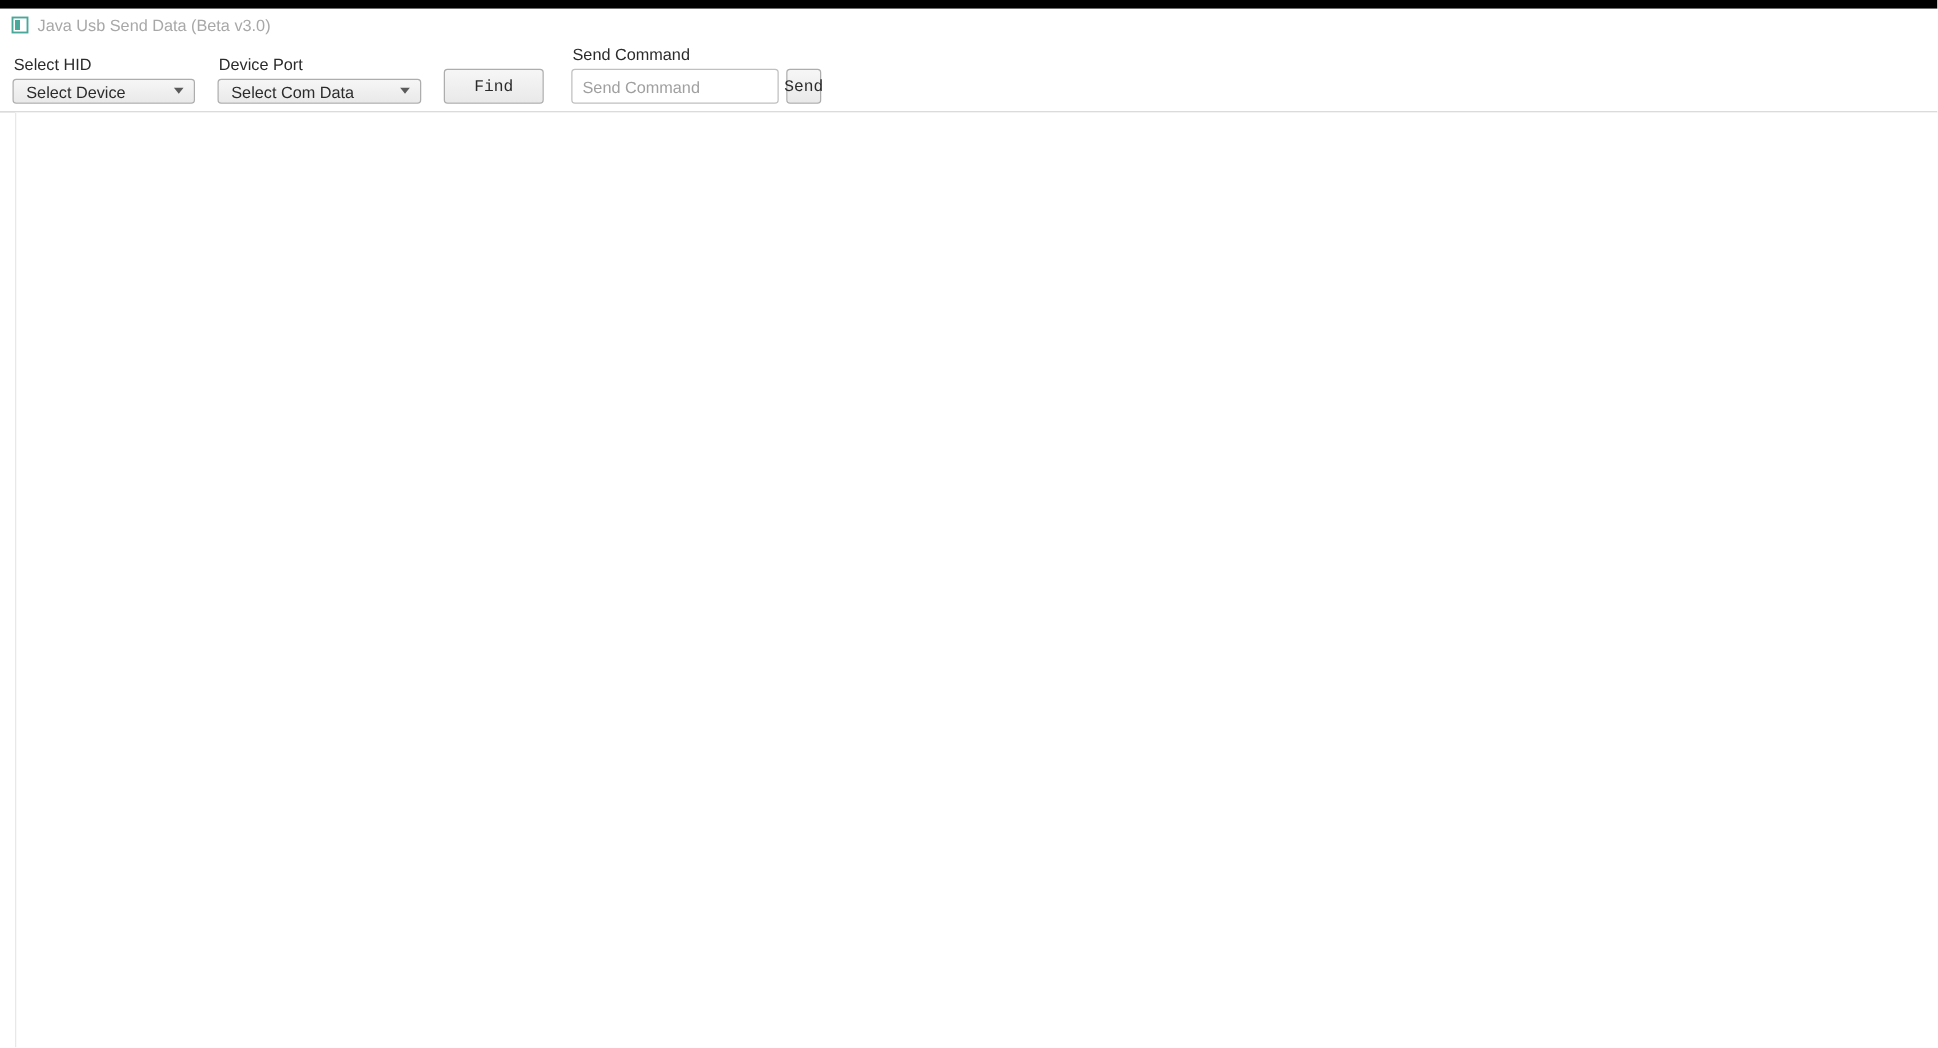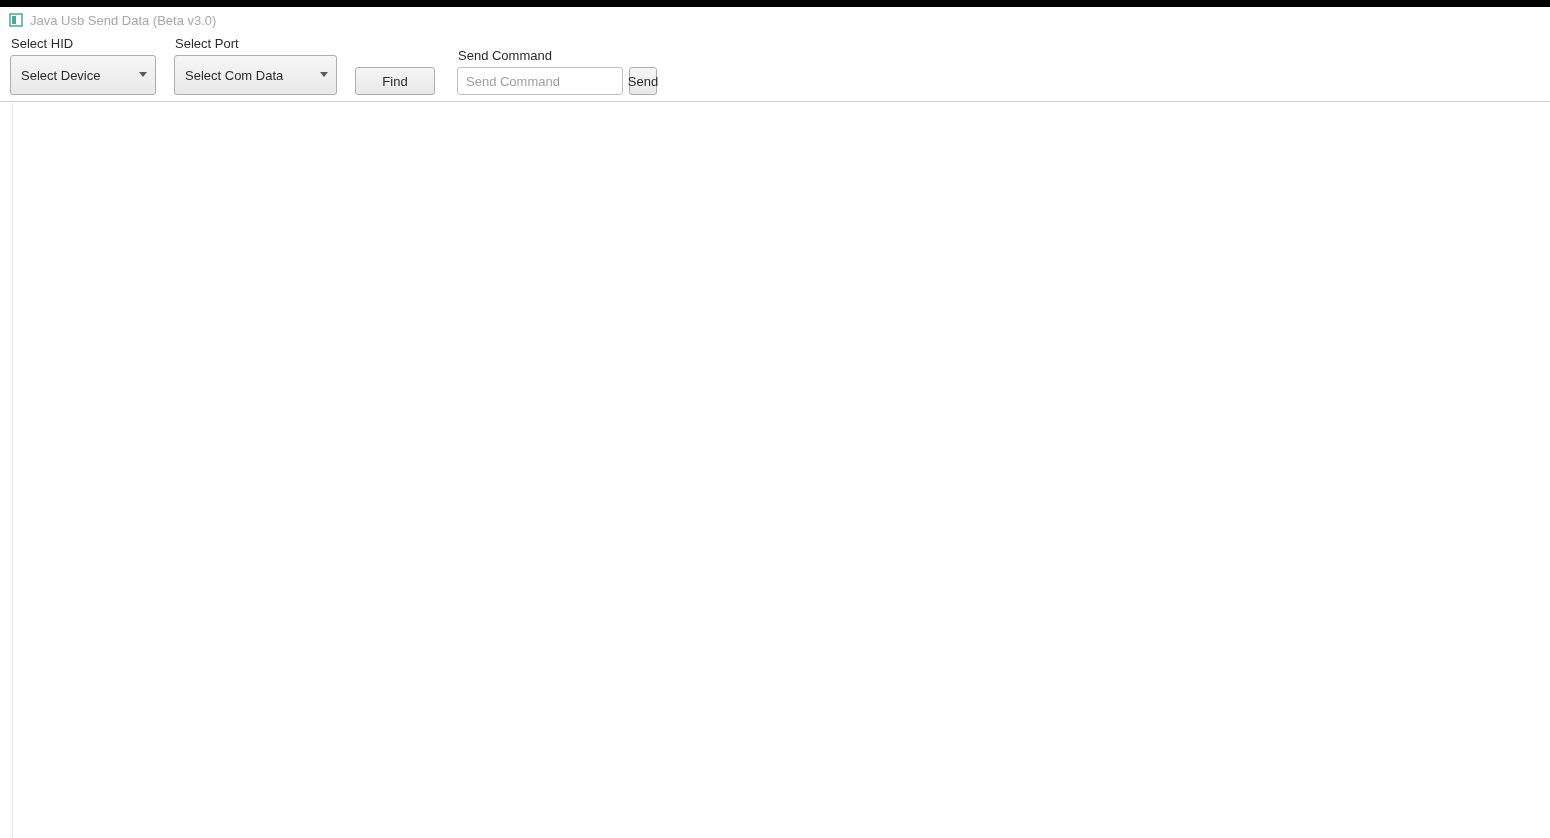--- a/index.html
+++ b/index.html
@@ -65,21 +65,21 @@
       margin-right: 22px;
       justify-content: flex-end;
     }
     .toolbar-label {
       font-size: 13px;
       color: #2b2b2b;
       margin-bottom: 4px;
       padding-left: 1px;
     }
     .combo {
-      height: 40px;
+      height: 20px;
       border: 1px solid #adadad;
       background: linear-gradient(to bottom, #f6f6f6, #e9e9e9);
       border-radius: 3px;
       display: flex;
       align-items: center;
       padding: 0 8px 0 10px;
       cursor: default;
       position: relative;
       color: #2b2b2b;
       font-size: 13px;
@@ -107,21 +107,21 @@
       height: 28px;
       border: 1px solid #adadad;
       background: linear-gradient(to bottom, #f6f6f6, #e9e9e9);
       border-radius: 3px;
       display: flex;
       align-items: center;
       justify-content: center;
       cursor: default;
       color: #2b2b2b;
       font-size: 13px;
-      font-family: Liberation Sans, sans-serif;
+      font-family: Liberation Mono, monospace;
     }
     .btn-find {
       width: 80px;
     }
     .btn-send {
       width: 28px;
       margin-left: 6px;
     }
     .text-input {
       height: 28px;
@@ -173,21 +173,21 @@
         <span class="combo-text">Select Device</span>
         <span class="combo-caret">
           <svg viewBox="0 0 8 6">
               <polygon points="0,0 8,0 4,5" fill="#5a5a5a"></polygon>
             </svg>
         </span>
       </div>
     </div>
 
     <div class="toolbar-group">
-      <span class="toolbar-label">Select Port</span>
+      <span class="toolbar-label">Device Port</span>
       <div class="combo combo-port">
         <span class="combo-text">Select Com Data</span>
         <span class="combo-caret">
           <svg viewBox="0 0 8 6">
               <polygon points="0,0 8,0 4,5" fill="#5a5a5a"></polygon>
             </svg>
         </span>
       </div>
     </div>
 

